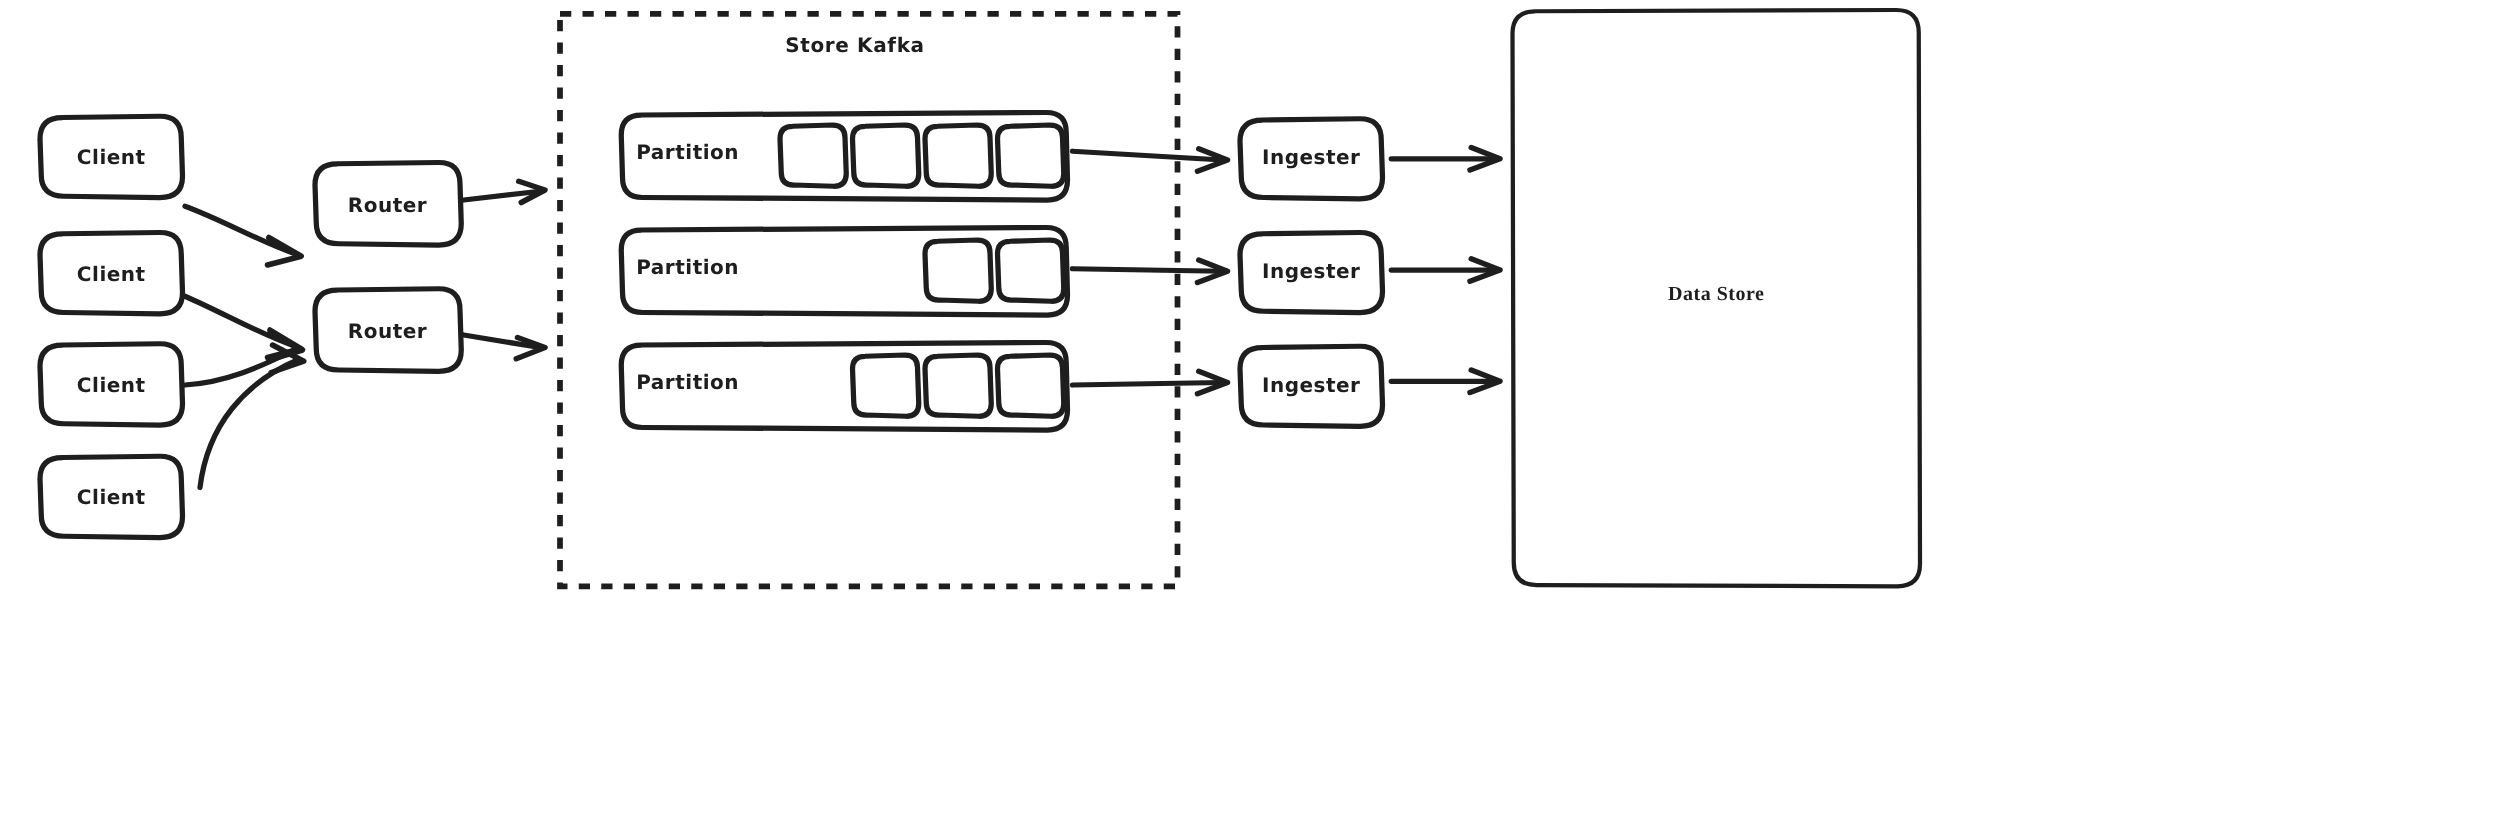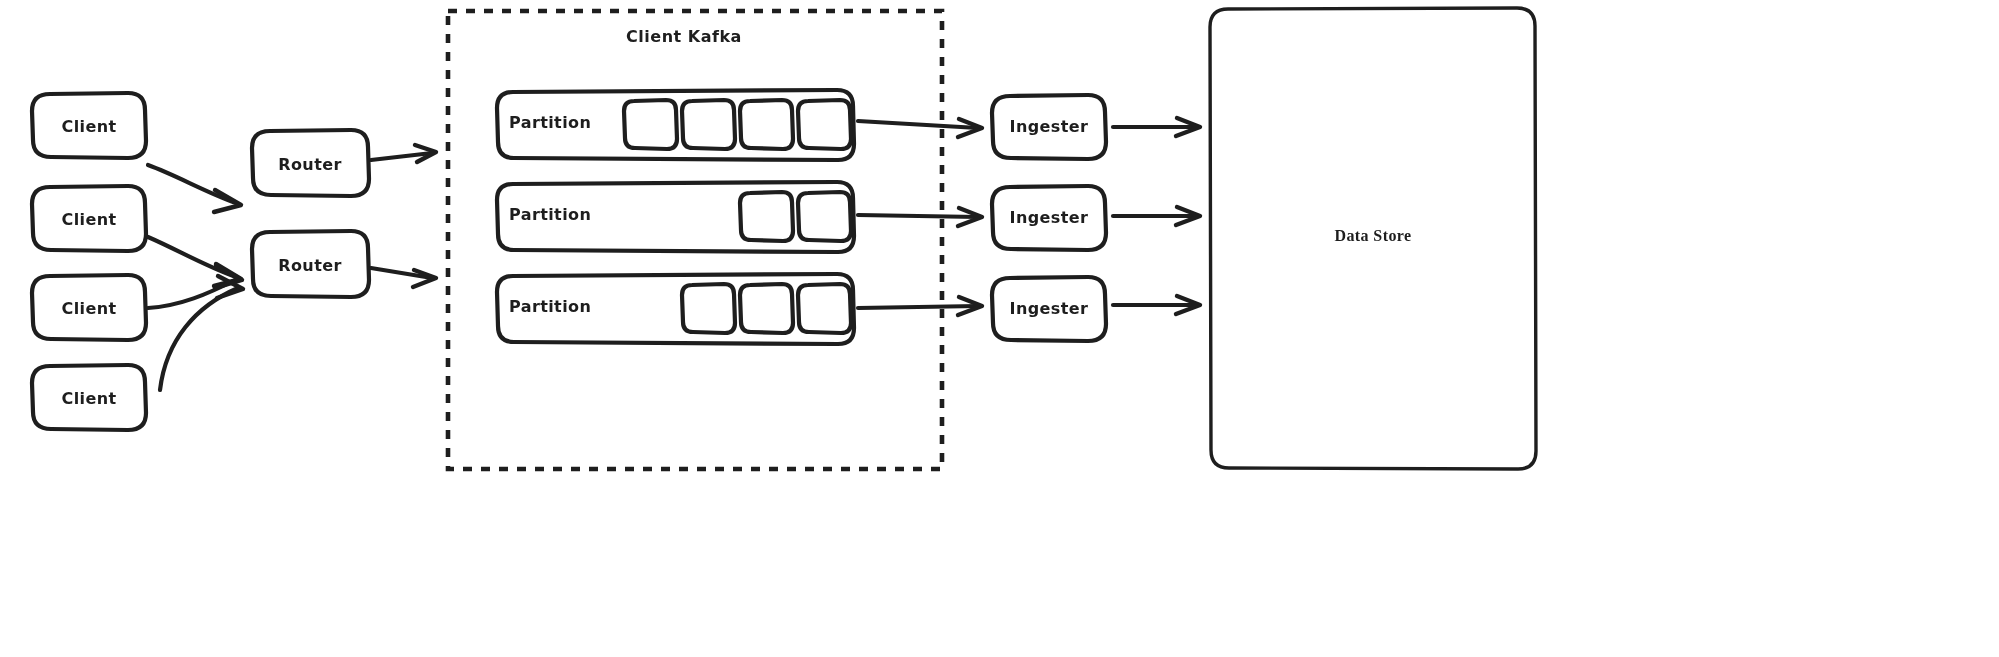--- a/index.html
+++ b/index.html
@@ -237,21 +237,21 @@
   </svg>
 
   <div class="node-label label-centered" style="left:89px; top:126px;">Client</div>
   <div class="node-label label-centered" style="left:89px; top:219px;">Client</div>
   <div class="node-label label-centered" style="left:89px; top:308px;">Client</div>
   <div class="node-label label-centered" style="left:89px; top:398px;">Client</div>
 
   <div class="node-label label-centered" style="left:310px; top:164px;">Router</div>
   <div class="node-label label-centered" style="left:310px; top:265px;">Router</div>
 
-  <div class="group-title" style="left:684px; top:36px;">Client Kafka</div>
+  <div class="group-title" style="left:684px; top:36px;">Store Kafka</div>
 
   <div class="node-label label-left" style="left:509px; top:122px;">Partition</div>
   <div class="node-label label-left" style="left:509px; top:214px;">Partition</div>
   <div class="node-label label-left" style="left:509px; top:306px;">Partition</div>
 
   <div class="node-label label-centered" style="left:1049px; top:126px;">Ingester</div>
   <div class="node-label label-centered" style="left:1049px; top:217px;">Ingester</div>
   <div class="node-label label-centered" style="left:1049px; top:308px;">Ingester</div>
 
   <div class="node-label label-centered" style="left:1373px; top:236px;font-family:Liberation Serif, serif;">Data Store</div>

